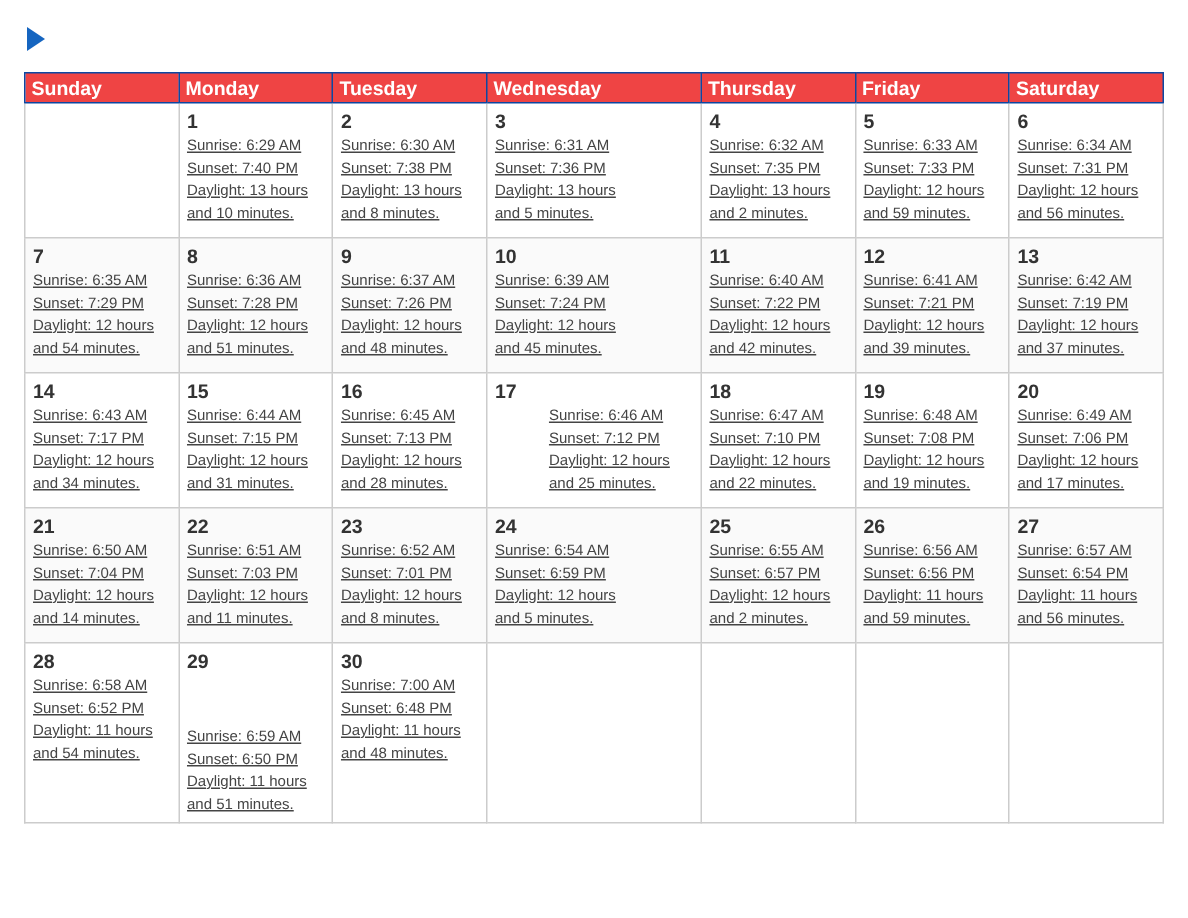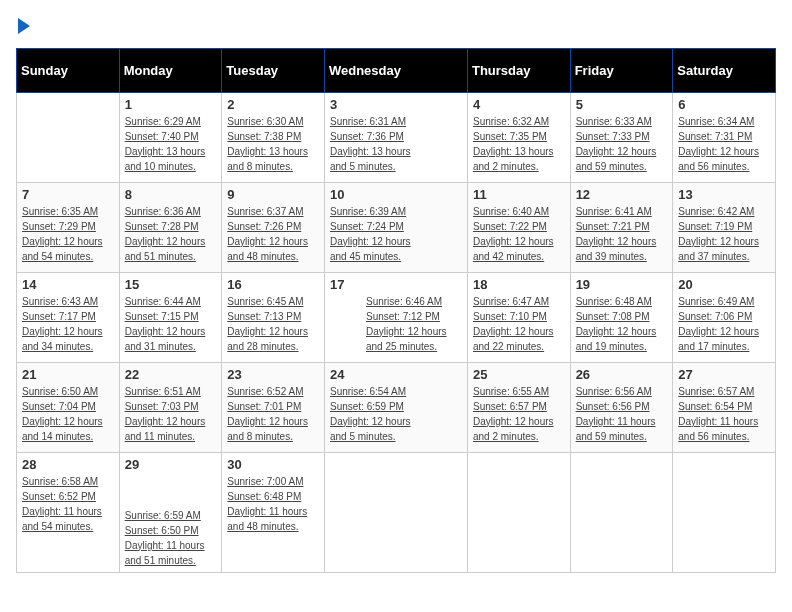--- a/index.html
+++ b/index.html
@@ -46,23 +46,23 @@
     .subtitle {
       font-size: 15px;
       color: #555;
     }
     table {
       width: 100%;
       border-collapse: collapse;
       font-size: 11px;
     }
     thead tr th {
-      background-color: #000000;
+      background-color: #ef4444;
       color: #fff;
-      padding: 14px 4px;
+      padding: 2px 4px;
       text-align: left;
       font-size: 13px;
       font-weight: bold;
       border: 1px solid #0d47a1;
     }
     tbody tr td {
       border: 1px solid #ccc;
       vertical-align: top;
       padding: 4px 5px;
       min-height: 80px;

